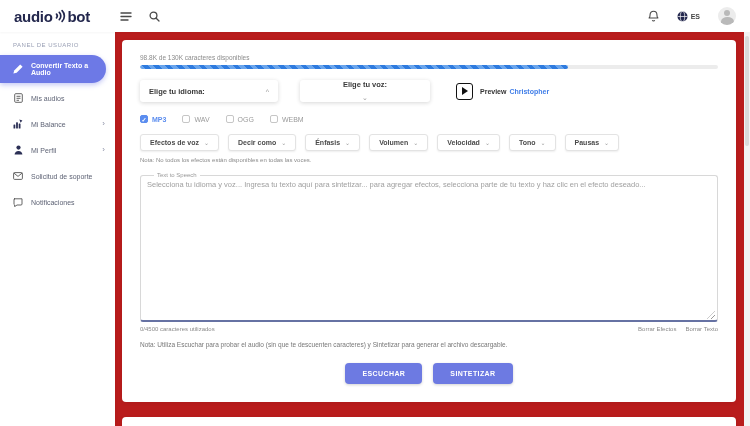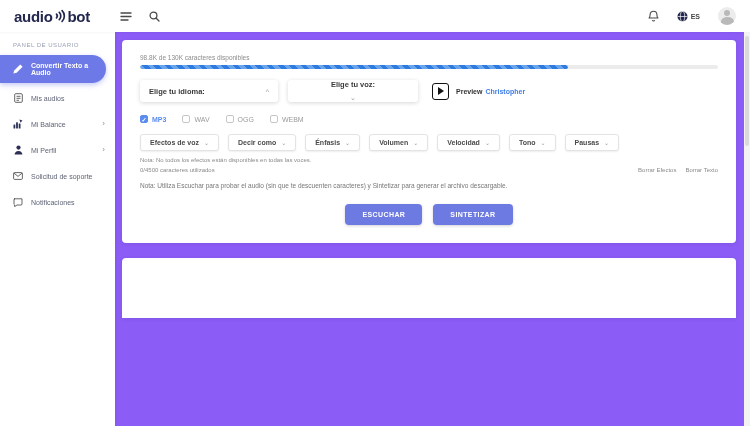--- a/index.html
+++ b/index.html
@@ -1,18 +1,18 @@
 <!DOCTYPE html>
 <html><head>
 <meta charset="utf-8">
 <style>
   * { margin:0; padding:0; box-sizing:border-box; }
   html,body { background:#fff; }
   body { font-family:"Liberation Sans", sans-serif; }
-  .app { position:relative; width:750px; height:426px; background:#8b5cf6; overflow:hidden; }
+  .app { position:relative; width:750px; height:426px; background:#b91c1c; overflow:hidden; }
 
   
   .topbar { position:absolute; top:0; left:0; right:0; height:32px; background:#fff;
             display:flex; align-items:center; padding:0 14px; z-index:6;
             box-shadow:0 1px 2px rgba(0,0,0,0.04); }
   .logo { display:flex; align-items:center; font-weight:bold; font-size:15px; color:#23274d; letter-spacing:-0.3px; }
   .logo .wave { margin:0 2px; display:flex; align-items:center; }
   .topbar-left-icons { display:flex; align-items:center; gap:17px; margin-left:30px; }
   .icon-btn { display:flex; align-items:center; justify-content:center; cursor:pointer; }
   .topbar-right { margin-left:auto; display:flex; align-items:center; gap:18px; }
@@ -36,21 +36,21 @@
   
   .content { position:absolute; top:32px; left:115px; right:6px; bottom:0; padding:8px 8px 0 7px; overflow:hidden; }
   .card { background:#fff; border-radius:4px; box-shadow:0 1px 4px rgba(0,0,0,0.07); }
   .card.converter { padding:14px 18px 10px; }
 
   .credits { font-size:6.5px; color:#8b8b8b; margin-bottom:4px; }
   .progress-track { height:4px; background:#ececec; border-radius:2px; overflow:hidden; }
   .progress-fill { height:100%; width:74%; border-radius:2px;
       background:repeating-linear-gradient(45deg,#6aa5ec 0 4px,#2e7bdf 4px 8px); }
 
-  .select-row { display:flex; align-items:center; margin-top:11px; }
+  .select-row { display:flex; align-items:center; gap:12px; margin-top:11px; }
   .select { background:#fff; box-shadow:0 1px 4px rgba(0,0,0,0.16); border-radius:3px; height:22px;
             display:flex; align-items:center; justify-content:space-between; padding:0 9px;
             font-size:7.5px; font-weight:bold; color:#3a3a3a; cursor:pointer; }
   .select .caret { color:#9a9a9a; font-size:7px; font-weight:normal; }
   .select.lang { width:138px; }
   .select.voice { width:130px; margin-left:10px;flex-direction:column; }
   .preview-wrap { display:flex; align-items:center; gap:7px; margin-left:14px; }
   .play-btn { width:17px; height:17px; border:1.5px solid #111; border-radius:3px;
               display:flex; align-items:center; justify-content:center; cursor:pointer; background:#fff; }
   .play-tri { width:0; height:0; border-left:6px solid #111; border-top:4px solid transparent; border-bottom:4px solid transparent; margin-left:1px; }
@@ -293,20 +293,25 @@
           <span>Tono</span>
             <span class="caret">⌄</span>
         </div>
         <div class="effect-btn">
           <span>Pausas</span>
             <span class="caret">⌄</span>
         </div>
       </div>
       <div class="small-note">Nota: No todos los efectos están disponibles en todas las voces.</div>
 
+      <fieldset class="tts-field">
+        <legend>Text to Speech</legend>
+        <textarea class="tts-input" placeholder="Selecciona tu idioma y voz... Ingresa tu texto aquí para sintetizar... para agregar efectos, selecciona parte de tu texto y haz clic en el efecto deseado..." style=""></textarea>
+        <span class="resize-grip"></span>
+      </fieldset>
 
       <div class="counter-row">
         <span class="counter">0/4500 caracteres utilizados</span>
         <span class="clear-links">
           <span class="clear-link">Borrar Efectos</span>
           <span class="clear-link">Borrar Texto</span>
         </span>
       </div>
 
       <div class="usage-note">Nota: Utiliza Escuchar para probar el audio (sin que te descuenten caracteres) y Sintetizar para generar el archivo descargable.</div>

